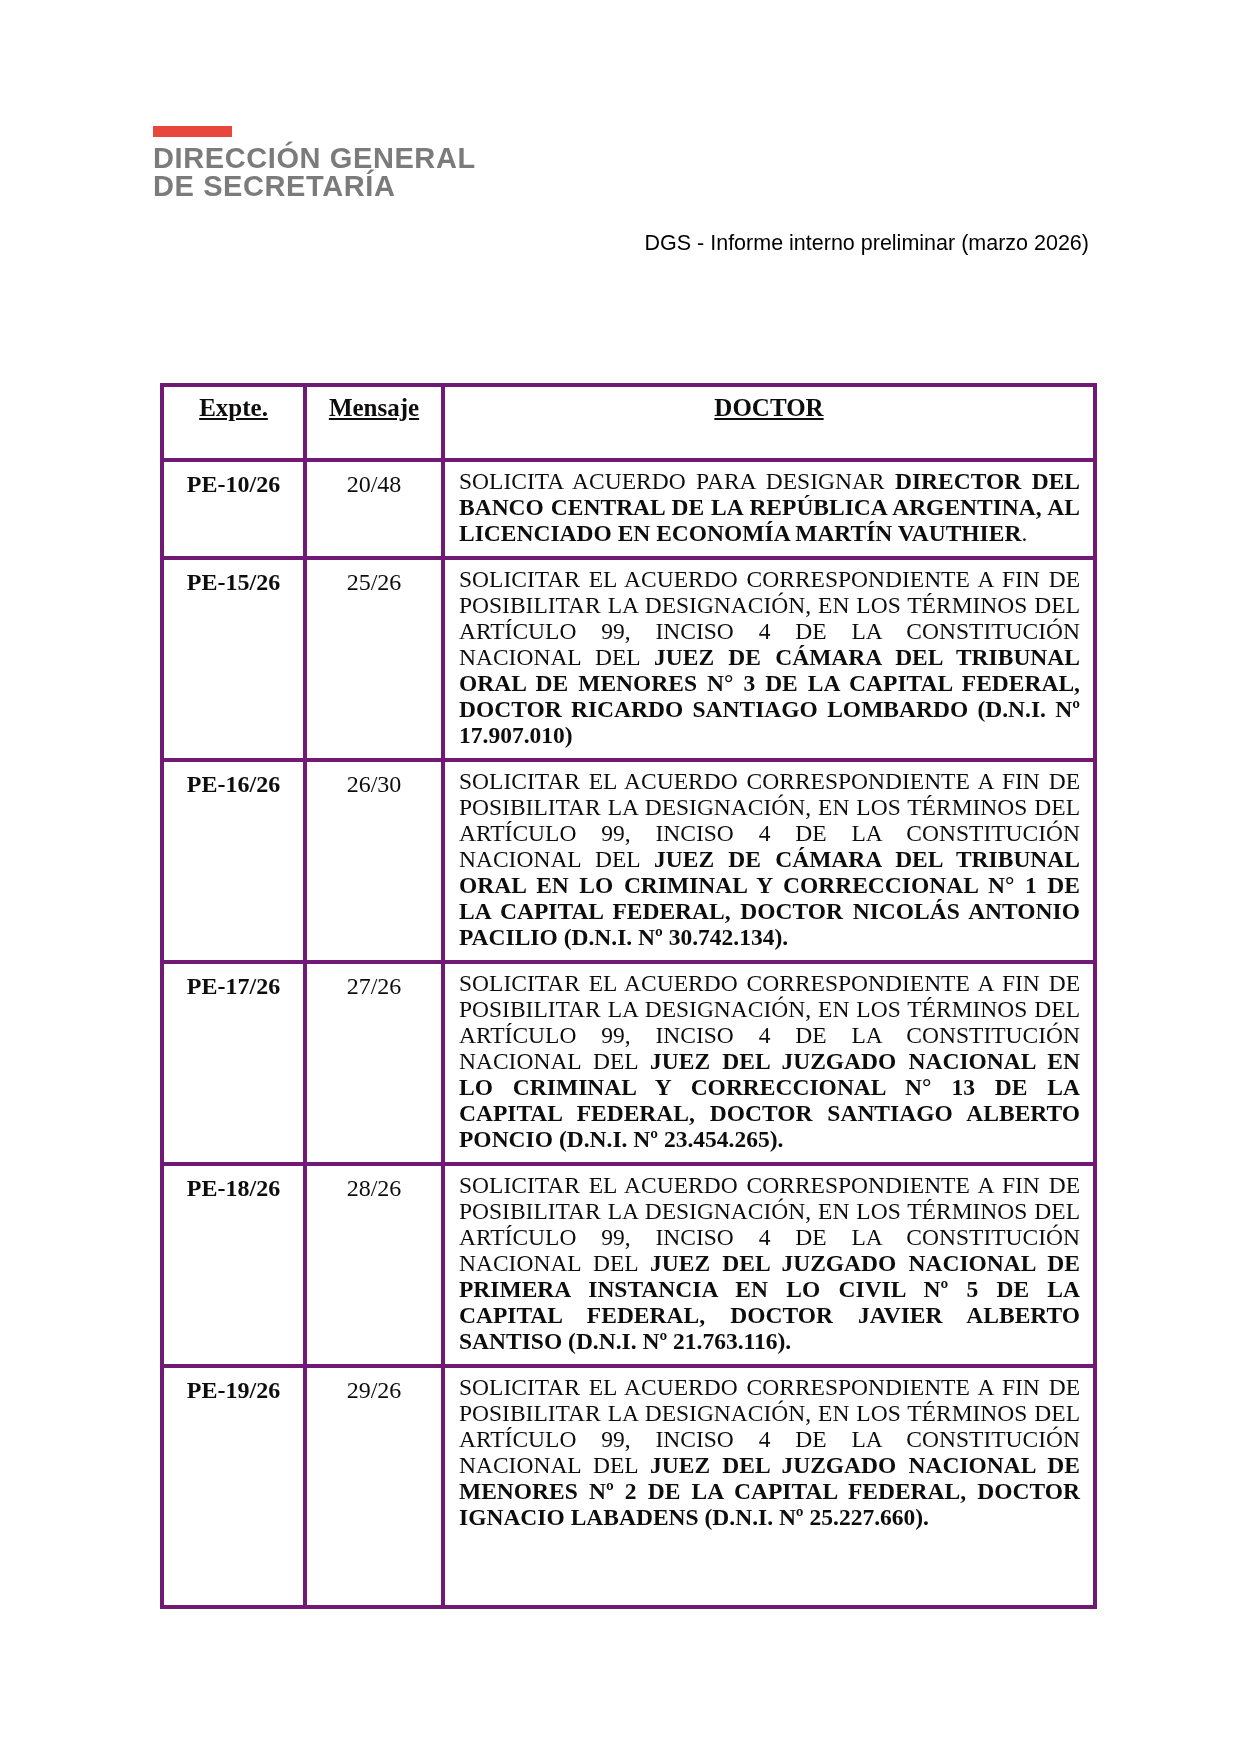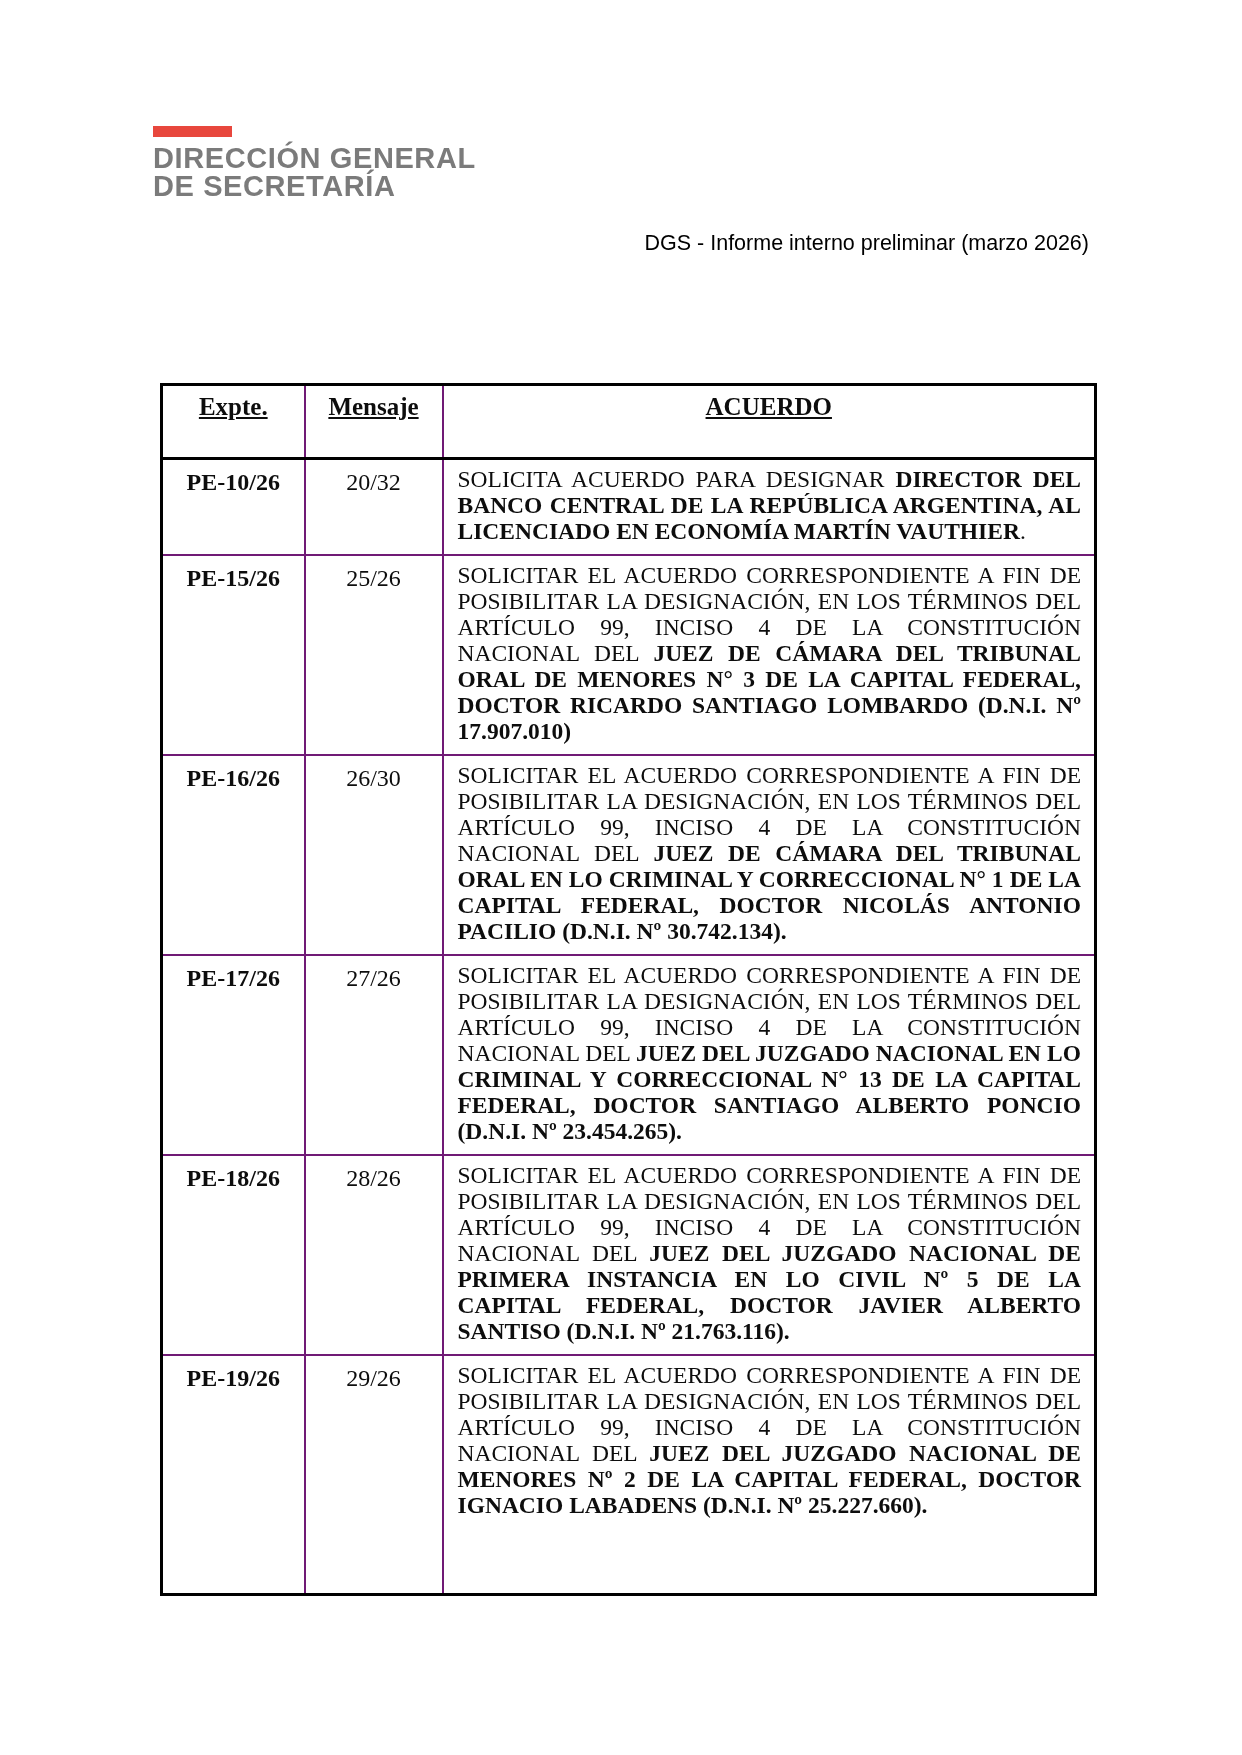--- a/index.html
+++ b/index.html
@@ -53,21 +53,21 @@
     left: 160px;
     top: 383px;
     width: 937px;
     border-collapse: collapse;
     table-layout: fixed;
     border: 3px solid #000000;
   }
   table.acuerdos col.c-expte   { width: 143px; }
   table.acuerdos col.c-mensaje { width: 138px; }
   table.acuerdos th, table.acuerdos td {
-    border: 2px solid #701a75;
+    border: 4px solid #701a75;
     vertical-align: top;
     background: #ffffff;
   }
   table.acuerdos thead th {
     height: 63px;
     font-size: 25px;
     font-weight: bold;
     text-decoration: underline;
     text-align: center;
     padding-top: 7px;
@@ -112,27 +112,27 @@
   <table class="acuerdos">
     <colgroup>
       <col class="c-expte">
       <col class="c-mensaje">
       <col class="c-acuerdo">
     </colgroup>
     <thead>
       <tr>
         <th>Expte.</th>
         <th>Mensaje</th>
-        <th>ACUERDO</th>
+        <th>DOCTOR</th>
       </tr>
     </thead>
     <tbody>
         <tr>
           <td class="cell-expte">PE-10/26</td>
-          <td class="cell-mensaje">20/32</td>
+          <td class="cell-mensaje">20/48</td>
           <td class="cell-acuerdo"><span>SOLICITA ACUERDO PARA DESIGNAR </span><b>DIRECTOR DEL BANCO CENTRAL DE LA REPÚBLICA ARGENTINA, AL LICENCIADO EN ECONOMÍA MARTÍN VAUTHIER</b><span>.</span></td>
         </tr>
         <tr>
           <td class="cell-expte">PE-15/26</td>
           <td class="cell-mensaje">25/26</td>
           <td class="cell-acuerdo"><span>SOLICITAR EL ACUERDO CORRESPONDIENTE A FIN DE POSIBILITAR LA DESIGNACIÓN, EN LOS TÉRMINOS DEL ARTÍCULO 99, INCISO 4 DE LA CONSTITUCIÓN NACIONAL DEL </span><b>JUEZ DE CÁMARA DEL TRIBUNAL ORAL DE MENORES N° 3 DE LA CAPITAL FEDERAL, DOCTOR RICARDO SANTIAGO LOMBARDO (D.N.I. Nº 17.907.010)</b></td>
         </tr>
         <tr>
           <td class="cell-expte">PE-16/26</td>
           <td class="cell-mensaje">26/30</td>

